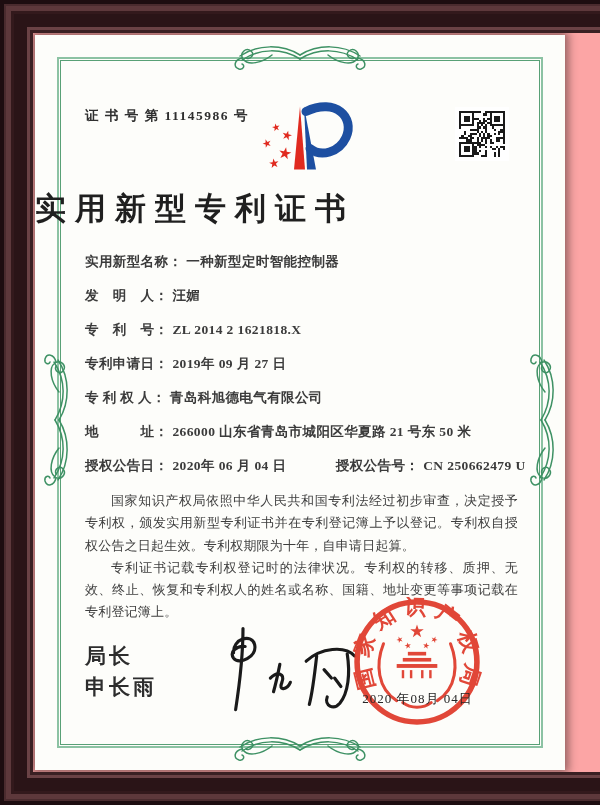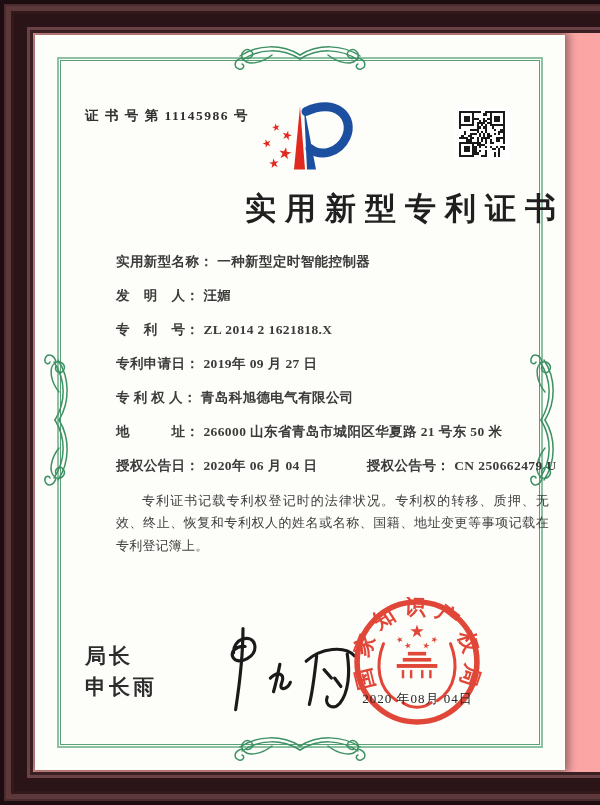--- a/index.html
+++ b/index.html
@@ -22,23 +22,23 @@
   .fl{position:absolute;}
   .fl-top{left:195px;top:4px;width:140px;height:36px;}
   .fl-bottom{left:195px;top:695px;width:140px;height:36px;}
   .fl-left{left:4px;top:310px;width:36px;height:150px;}
   .fl-right{left:490px;top:310px;width:36px;height:150px;}
   .cert-no{position:absolute;left:50px;top:72px;font-size:13.5px;letter-spacing:1.5px;
     color:#2f2f2f;font-weight:600;}
   .logo{position:absolute;left:213px;top:60px;width:110px;height:88px;}
   .qr{position:absolute;left:420px;top:72px;width:54px;height:54px;}
   .qr svg{width:100%;height:100%;}
-  .title{position:absolute;left:0;top:153px;width:100%;margin:0;text-align:right;
+  .title{position:absolute;left:0;top:153px;width:100%;margin:0;text-align:left;
     font-size:31px;font-weight:700;letter-spacing:9px;color:#1f1f1f;}
-  .fields-block{position:absolute;left:50px;top:217px;width:433px;color:#3b3b3b;margin-left:31px;}
+  .fields-block{position:absolute;left:50px;top:217px;width:433px;color:#3b3b3b;}
   .row{font-size:13.5px;line-height:19px;margin-bottom:15px;font-weight:700;
     letter-spacing:.4px;white-space:nowrap;}
   .row .lab{margin-right:4px;}
   .grant .g1{display:inline-block;min-width:247px;}
   .paras{margin-top:8px;font-weight:400;}
   .paras p{margin:0;font-size:13px;line-height:22.3px;text-align:justify;
     text-indent:2em;color:#3e3e3e;letter-spacing:.2px;}
   .signer{position:absolute;left:50px;top:606px;font-size:21px;font-weight:700;
     letter-spacing:3px;color:#2d2d2d;line-height:31px;}
   .signature{position:absolute;left:168px;top:582px;width:160px;height:100px;}
@@ -260,20 +260,21 @@
       </div>
       <div class="row">
         <span class="lab">地　　　址：</span><span>266000 山东省青岛市城阳区华夏路 21 号东 50 米</span>
       </div>
       <div class="row grant">
         <span class="g1"><span class="lab">授权公告日：</span><span>2020年 06 月 04 日</span></span>
         <span><span class="lab">授权公告号：</span><span>CN 250662479 U</span></span>
       </div>
 
       <div class="paras">
+        <p>国家知识产权局依照中华人民共和国专利法经过初步审查，决定授予专利权，颁发实用新型专利证书并在专利登记簿上予以登记。专利权自授权公告之日起生效。专利权期限为十年，自申请日起算。</p>
         <p>专利证书记载专利权登记时的法律状况。专利权的转移、质押、无效、终止、恢复和专利权人的姓名或名称、国籍、地址变更等事项记载在专利登记簿上。</p>
       </div>
     </div>
 
     <div class="signer">
       <div>局长</div>
       <div>申长雨</div>
     </div>
 
     <svg class="signature" viewBox="0 0 150 95">

